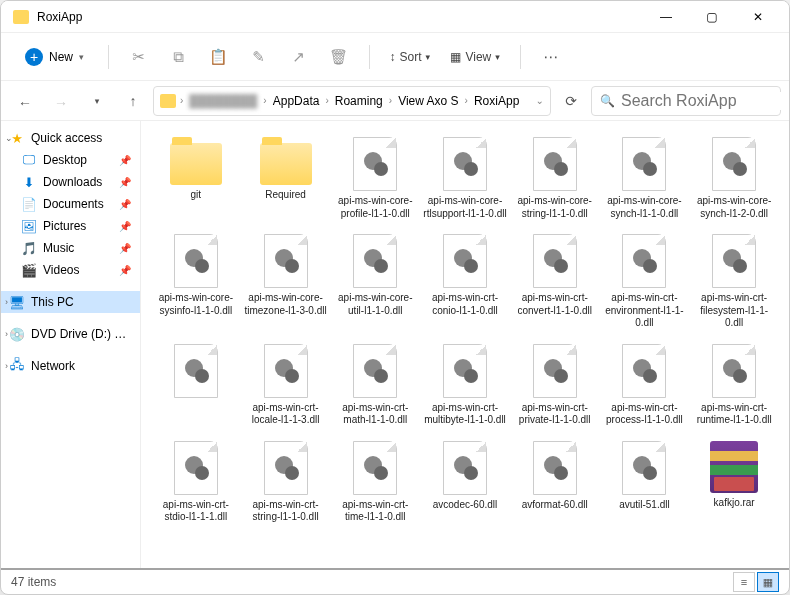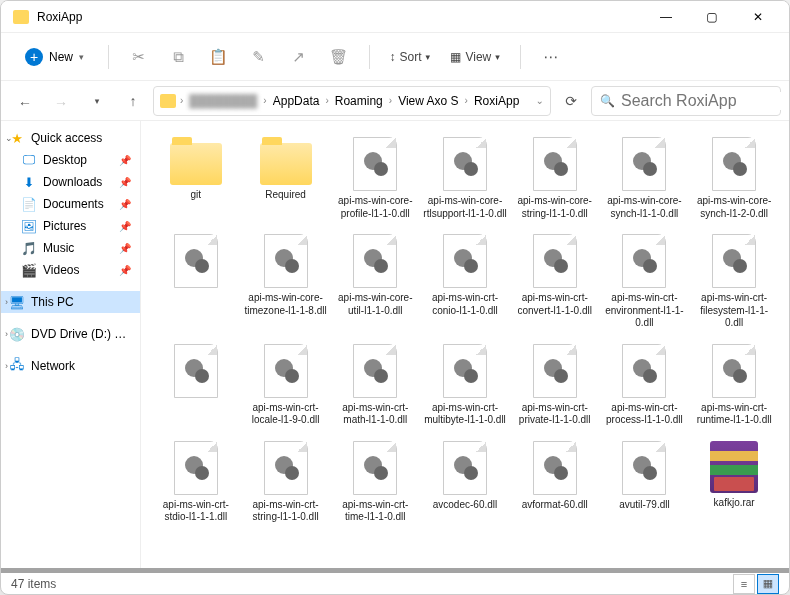--- a/index.html
+++ b/index.html
@@ -43,21 +43,21 @@
 .folder-icon{width:52px;height:42px;background:linear-gradient(#ffe9a8,#ffd75e);border-radius:3px;position:relative;margin-top:6px}
 .folder-icon::before{content:'';position:absolute;top:-6px;left:2px;width:20px;height:8px;background:#ffd75e;border-radius:2px 2px 0 0}
 .dll-icon{width:44px;height:54px;background:#fff;border:1px solid #ccc;position:relative;border-top-right-radius:8px}
 .dll-icon::before{content:'';position:absolute;top:0;right:0;width:10px;height:10px;background:linear-gradient(135deg,#fff 50%,#ddd 50%)}
 .dll-gear{position:absolute;width:18px;height:18px;background:#888;border-radius:50%;top:14px;left:10px}
 .dll-gear::after{content:'';position:absolute;width:14px;height:14px;background:#666;border-radius:50%;top:10px;left:10px}
 .rar-icon{width:48px;height:52px;background:linear-gradient(#7b3f9d,#5a2d7a);border-radius:3px;position:relative;overflow:hidden}
 .rar-icon::before{content:'';position:absolute;top:10px;left:0;right:0;height:10px;background:#e8b84f}
 .rar-icon::after{content:'';position:absolute;top:24px;left:0;right:0;height:10px;background:#3a9b4f}
 .rar-books{position:absolute;bottom:2px;left:4px;right:4px;height:14px;background:#c94f4f;border-radius:1px}
-.statusbar{height:26px;border-top:5px solid #a3a3a3;display:flex;align-items:center;padding:0 10px;font-size:12px;color:#555;gap:8px}
+.statusbar{height:26px;border-top:2px solid #a3a3a3;display:flex;align-items:center;padding:0 10px;font-size:12px;color:#555;gap:8px}
 .statusbar .spacer{flex:1}
 .view-toggle{display:flex;gap:2px}
 .vt-btn{width:22px;height:20px;border:1px solid #ccc;display:flex;align-items:center;justify-content:center;cursor:pointer;font-size:11px}
 .vt-btn.active{background:#cce5ff;border-color:#0078d4}
 .obscured{filter:blur(2px);color:#aaa}
 </style>
 </head>
 <body>
 
 <div class="window">
@@ -224,26 +224,27 @@
           <div class="file-item">
             <div class="dll-icon">
               <div class="dll-gear"></div>
             </div>
             <div class="file-name">api-ms-win-core-synch-l1-2-0.dll</div>
           </div>
           <div class="file-item">
             <div class="dll-icon">
               <div class="dll-gear"></div>
             </div>
-          </div>
-          <div class="file-item">
-            <div class="dll-icon">
-              <div class="dll-gear"></div>
-            </div>
-            <div class="file-name">api-ms-win-core-timezone-l1-1-8.dll</div>
+            <div class="file-name">api-ms-win-core-sysinfo-l1-1-0.dll</div>
+          </div>
+          <div class="file-item">
+            <div class="dll-icon">
+              <div class="dll-gear"></div>
+            </div>
+            <div class="file-name">api-ms-win-core-timezone-l1-3-0.dll</div>
           </div>
           <div class="file-item">
             <div class="dll-icon">
               <div class="dll-gear"></div>
             </div>
             <div class="file-name">api-ms-win-core-util-l1-1-0.dll</div>
           </div>
           <div class="file-item">
             <div class="dll-icon">
               <div class="dll-gear"></div>
@@ -270,21 +271,21 @@
           </div>
           <div class="file-item">
             <div class="dll-icon">
               <div class="dll-gear"></div>
             </div>
           </div>
           <div class="file-item">
             <div class="dll-icon">
               <div class="dll-gear"></div>
             </div>
-            <div class="file-name">api-ms-win-crt-locale-l1-9-0.dll</div>
+            <div class="file-name">api-ms-win-crt-locale-l1-1-3.dll</div>
           </div>
           <div class="file-item">
             <div class="dll-icon">
               <div class="dll-gear"></div>
             </div>
             <div class="file-name">api-ms-win-crt-math-l1-1-0.dll</div>
           </div>
           <div class="file-item">
             <div class="dll-icon">
               <div class="dll-gear"></div>
@@ -336,21 +337,21 @@
           <div class="file-item">
             <div class="dll-icon">
               <div class="dll-gear"></div>
             </div>
             <div class="file-name">avformat-60.dll</div>
           </div>
           <div class="file-item">
             <div class="dll-icon">
               <div class="dll-gear"></div>
             </div>
-            <div class="file-name">avutil-79.dll</div>
+            <div class="file-name">avutil-51.dll</div>
           </div>
           <div class="file-item">
             <div class="rar-icon">
               <div class="rar-books"></div>
             </div>
             <div class="file-name">kafkjo.rar</div>
           </div>
         </div>
     </div>
   </div>

